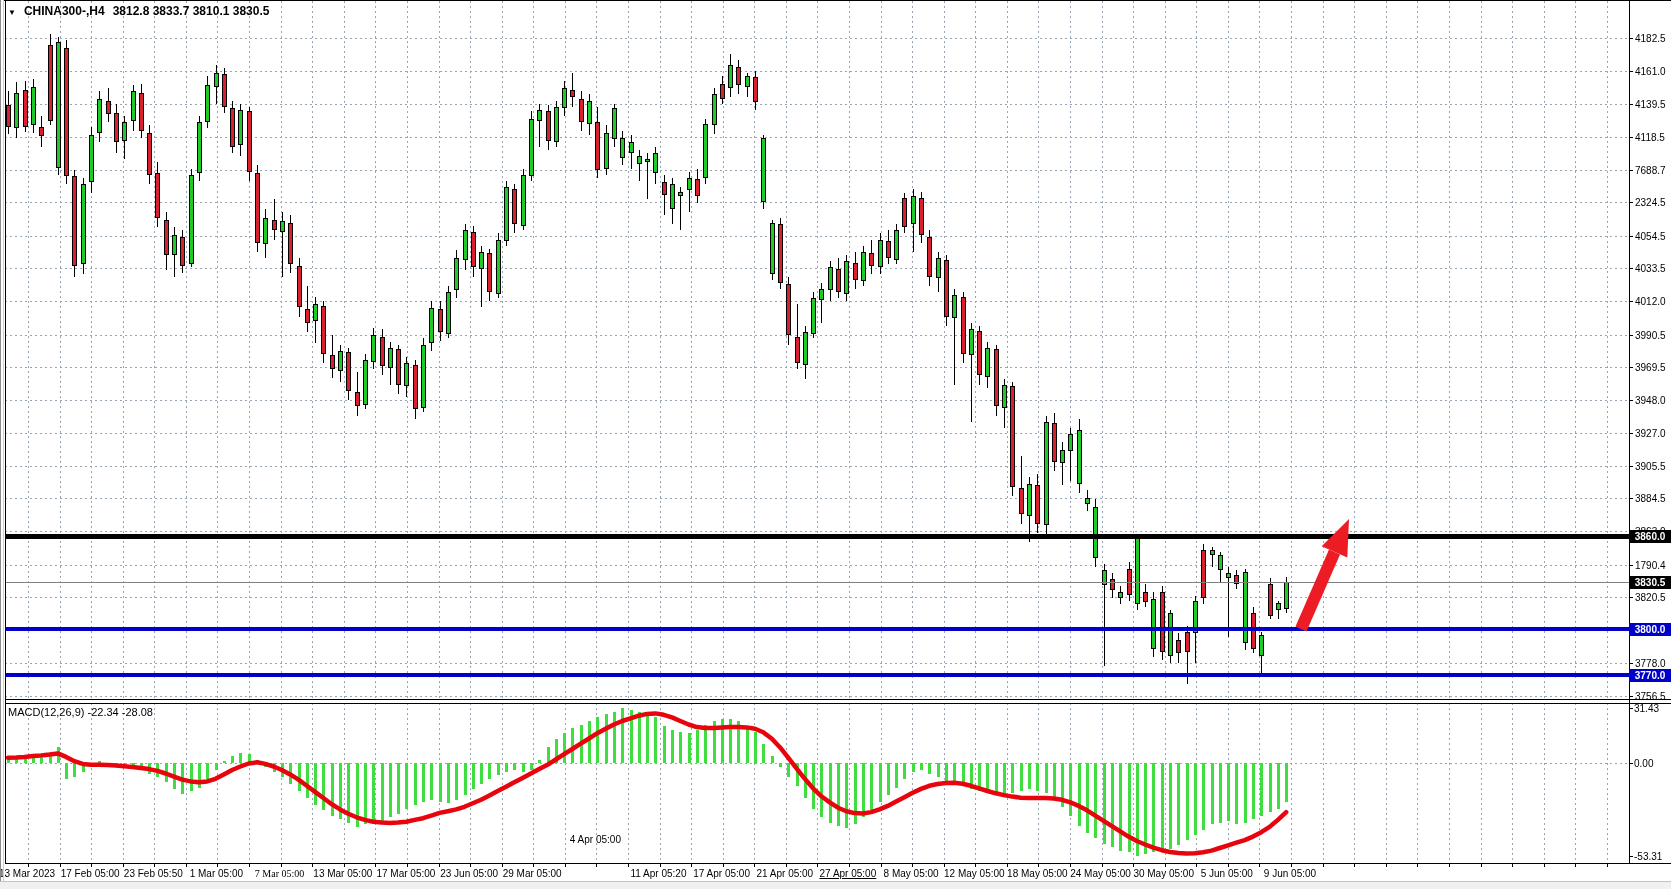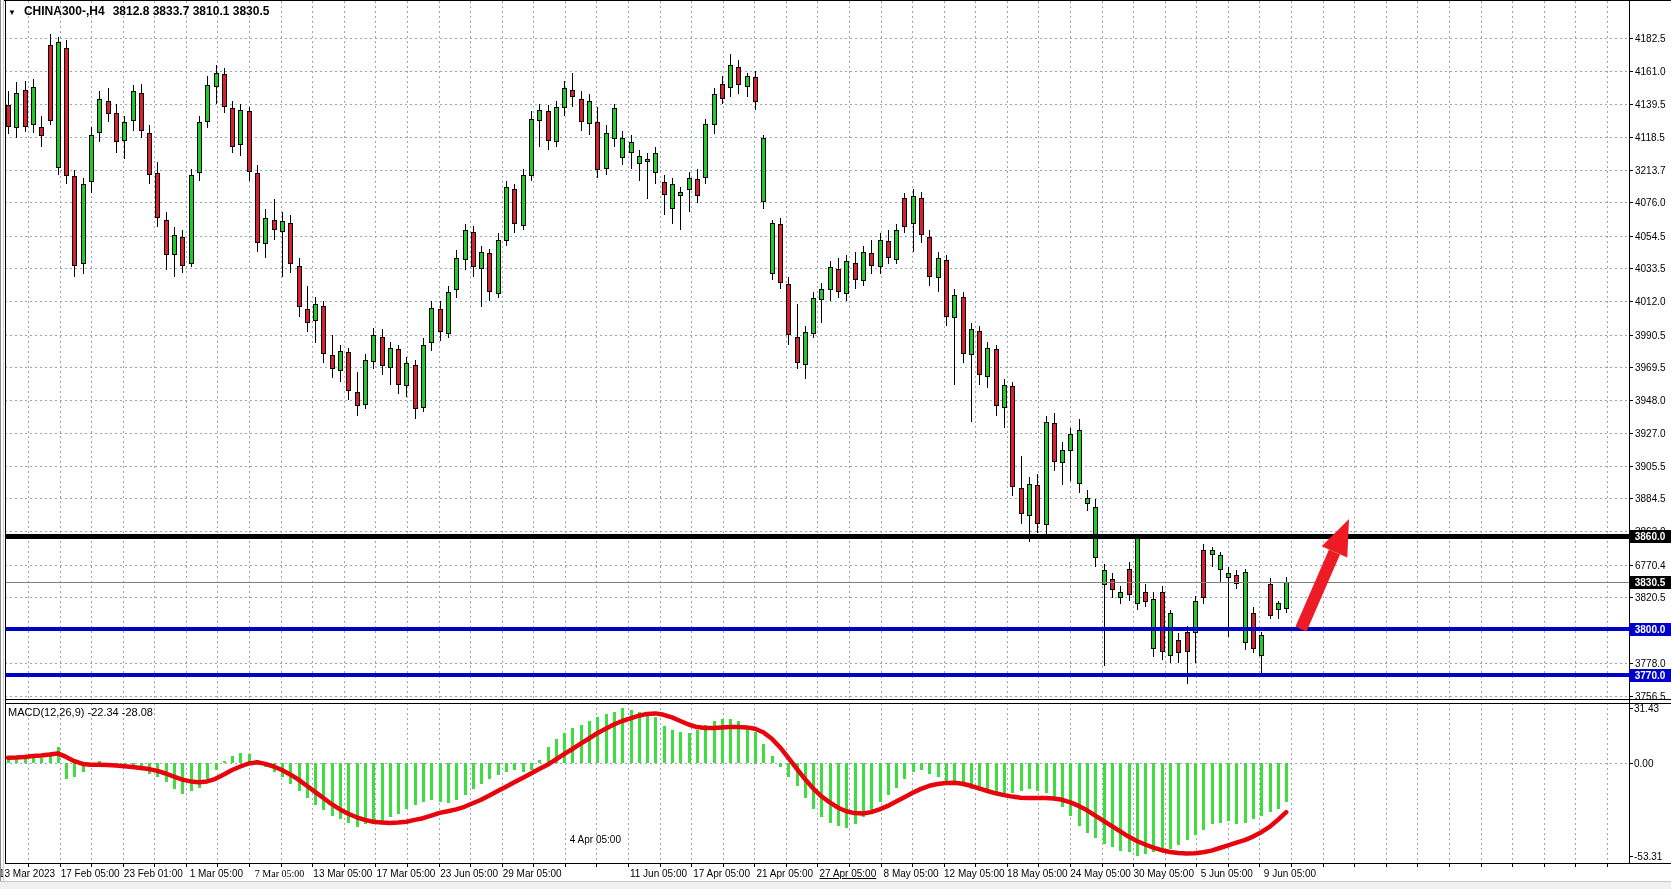--- a/index.html
+++ b/index.html
@@ -198,24 +198,24 @@
     <div class="tickmark" style="position: absolute; left: 1629px; top: 71px; width: 4px; height: 1px;"></div>
     <div class="plabel" style="position: absolute; left: 1635px; top: 66px;">4161.0</div>
     <div class="hgrid" style="position: absolute; left: 5px; top: 104px; width: 1624px;"></div>
     <div class="tickmark" style="position: absolute; left: 1629px; top: 104px; width: 4px; height: 1px;"></div>
     <div class="plabel" style="position: absolute; left: 1635px; top: 99px;">4139.5</div>
     <div class="hgrid" style="position: absolute; left: 5px; top: 137px; width: 1624px;"></div>
     <div class="tickmark" style="position: absolute; left: 1629px; top: 137px; width: 4px; height: 1px;"></div>
     <div class="plabel" style="position: absolute; left: 1635px; top: 132px;">4118.5</div>
     <div class="hgrid" style="position: absolute; left: 5px; top: 170px; width: 1624px;"></div>
     <div class="tickmark" style="position: absolute; left: 1629px; top: 170px; width: 4px; height: 1px;"></div>
-    <div class="plabel" style="position: absolute; left: 1635px; top: 165px;">3213.7</div>
+    <div class="plabel" style="position: absolute; left: 1635px; top: 165px;">7688.7</div>
     <div class="hgrid" style="position: absolute; left: 5px; top: 202px; width: 1624px;"></div>
     <div class="tickmark" style="position: absolute; left: 1629px; top: 202px; width: 4px; height: 1px;"></div>
-    <div class="plabel" style="position: absolute; left: 1635px; top: 197px;">4076.0</div>
+    <div class="plabel" style="position: absolute; left: 1635px; top: 197px;">2324.5</div>
     <div class="hgrid" style="position: absolute; left: 5px; top: 236px; width: 1624px;"></div>
     <div class="tickmark" style="position: absolute; left: 1629px; top: 236px; width: 4px; height: 1px;"></div>
     <div class="plabel" style="position: absolute; left: 1635px; top: 231px;">4054.5</div>
     <div class="hgrid" style="position: absolute; left: 5px; top: 268px; width: 1624px;"></div>
     <div class="tickmark" style="position: absolute; left: 1629px; top: 268px; width: 4px; height: 1px;"></div>
     <div class="plabel" style="position: absolute; left: 1635px; top: 263px;">4033.5</div>
     <div class="hgrid" style="position: absolute; left: 5px; top: 301px; width: 1624px;"></div>
     <div class="tickmark" style="position: absolute; left: 1629px; top: 301px; width: 4px; height: 1px;"></div>
     <div class="plabel" style="position: absolute; left: 1635px; top: 296px;">4012.0</div>
     <div class="hgrid" style="position: absolute; left: 5px; top: 335px; width: 1624px;"></div>
@@ -234,21 +234,21 @@
     <div class="tickmark" style="position: absolute; left: 1629px; top: 466px; width: 4px; height: 1px;"></div>
     <div class="plabel" style="position: absolute; left: 1635px; top: 461px;">3905.5</div>
     <div class="hgrid" style="position: absolute; left: 5px; top: 498px; width: 1624px;"></div>
     <div class="tickmark" style="position: absolute; left: 1629px; top: 498px; width: 4px; height: 1px;"></div>
     <div class="plabel" style="position: absolute; left: 1635px; top: 493px;">3884.5</div>
     <div class="hgrid" style="position: absolute; left: 5px; top: 531px; width: 1624px;"></div>
     <div class="tickmark" style="position: absolute; left: 1629px; top: 531px; width: 4px; height: 1px;"></div>
     <div class="plabel" style="position: absolute; left: 1635px; top: 526px;">3863.0</div>
     <div class="hgrid" style="position: absolute; left: 5px; top: 565px; width: 1624px;"></div>
     <div class="tickmark" style="position: absolute; left: 1629px; top: 565px; width: 4px; height: 1px;"></div>
-    <div class="plabel" style="position: absolute; left: 1635px; top: 560px;">6770.4</div>
+    <div class="plabel" style="position: absolute; left: 1635px; top: 560px;">1790.4</div>
     <div class="hgrid" style="position: absolute; left: 5px; top: 597px; width: 1624px;"></div>
     <div class="tickmark" style="position: absolute; left: 1629px; top: 597px; width: 4px; height: 1px;"></div>
     <div class="plabel" style="position: absolute; left: 1635px; top: 592px;">3820.5</div>
     <div class="hgrid" style="position: absolute; left: 5px; top: 630px; width: 1624px;"></div>
     <div class="tickmark" style="position: absolute; left: 1629px; top: 630px; width: 4px; height: 1px;"></div>
     <div class="plabel" style="position: absolute; left: 1635px; top: 625px;">3799.5</div>
     <div class="hgrid" style="position: absolute; left: 5px; top: 663px; width: 1624px;"></div>
     <div class="tickmark" style="position: absolute; left: 1629px; top: 663px; width: 4px; height: 1px;"></div>
     <div class="plabel" style="position: absolute; left: 1635px; top: 658px;">3778.0</div>
     <div class="hgrid" style="position: absolute; left: 5px; top: 696px; width: 1624px;"></div>
@@ -736,29 +736,29 @@
         <line x1="1301" y1="629" x2="1334.5" y2="552" stroke="#ed1c24" stroke-width="12"></line>
         <polygon points="1349,519 1347.3,557.6 1321.7,546.2" fill="#ed1c24"></polygon>
       </g>
     </svg>
     <div class="pbox" style="position: absolute; top: 530px; background: rgb(0, 0, 0); z-index: 6;">3860.0</div>
     <div class="pbox" style="position: absolute; top: 576px; background: rgb(0, 0, 0); z-index: 6;">3830.5</div>
     <div class="pbox" style="position: absolute; top: 623px; background: rgb(0, 0, 200); z-index: 6;">3800.0</div>
     <div class="pbox" style="position: absolute; top: 669px; background: rgb(0, 0, 200); z-index: 6;">3770.0</div>
     <div class="dlabel" style="position: absolute; left: 27px; top: 868px;">13 Mar 2023</div>
     <div class="dlabel" style="position: absolute; left: 90.2px; top: 868px;">17 Feb 05:00</div>
-    <div class="dlabel" style="position: absolute; left: 153.3px; top: 868px;">23 Feb 01:00</div>
+    <div class="dlabel" style="position: absolute; left: 153.3px; top: 868px;">23 Feb 05:50</div>
     <div class="dlabel" style="position: absolute; left: 216.4px; top: 868px;">1 Mar 05:00</div>
     <div class="dlabel" style="position: absolute; left: 279.6px; top: 868px; font-family: Liberation Serif, serif;">7 Mar 05:00</div>
     <div class="dlabel" style="position: absolute; left: 342.8px; top: 868px;">13 Mar 05:00</div>
     <div class="dlabel" style="position: absolute; left: 405.9px; top: 868px;">17 Mar 05:00</div>
     <div class="dlabel" style="position: absolute; left: 469.1px; top: 868px;">23 Jun 05:00</div>
     <div class="dlabel" style="position: absolute; left: 532.2px; top: 868px;">29 Mar 05:00</div>
     <div class="dlabel" style="position: absolute; left: 595.4px; top: 834px;">4 Apr 05:00</div>
-    <div class="dlabel" style="position: absolute; left: 658.5px; top: 868px;">11 Jun 05:00</div>
+    <div class="dlabel" style="position: absolute; left: 658.5px; top: 868px;">11 Apr 05:20</div>
     <div class="dlabel" style="position: absolute; left: 721.6px; top: 868px;">17 Apr 05:00</div>
     <div class="dlabel" style="position: absolute; left: 784.8px; top: 868px;">21 Apr 05:00</div>
     <div class="dlabel" style="position: absolute; left: 847.9px; top: 868px; text-decoration: underline;">27 Apr 05:00</div>
     <div class="dlabel" style="position: absolute; left: 911.1px; top: 868px;">8 May 05:00</div>
     <div class="dlabel" style="position: absolute; left: 974.3px; top: 868px;">12 May 05:00</div>
     <div class="dlabel" style="position: absolute; left: 1037.4px; top: 868px;">18 May 05:00</div>
     <div class="dlabel" style="position: absolute; left: 1100.5px; top: 868px;">24 May 05:00</div>
     <div class="dlabel" style="position: absolute; left: 1163.7px; top: 868px;">30 May 05:00</div>
     <div class="dlabel" style="position: absolute; left: 1226.8px; top: 868px;">5 Jun 05:00</div>
     <div class="dlabel" style="position: absolute; left: 1290px; top: 868px;">9 Jun 05:00</div>

